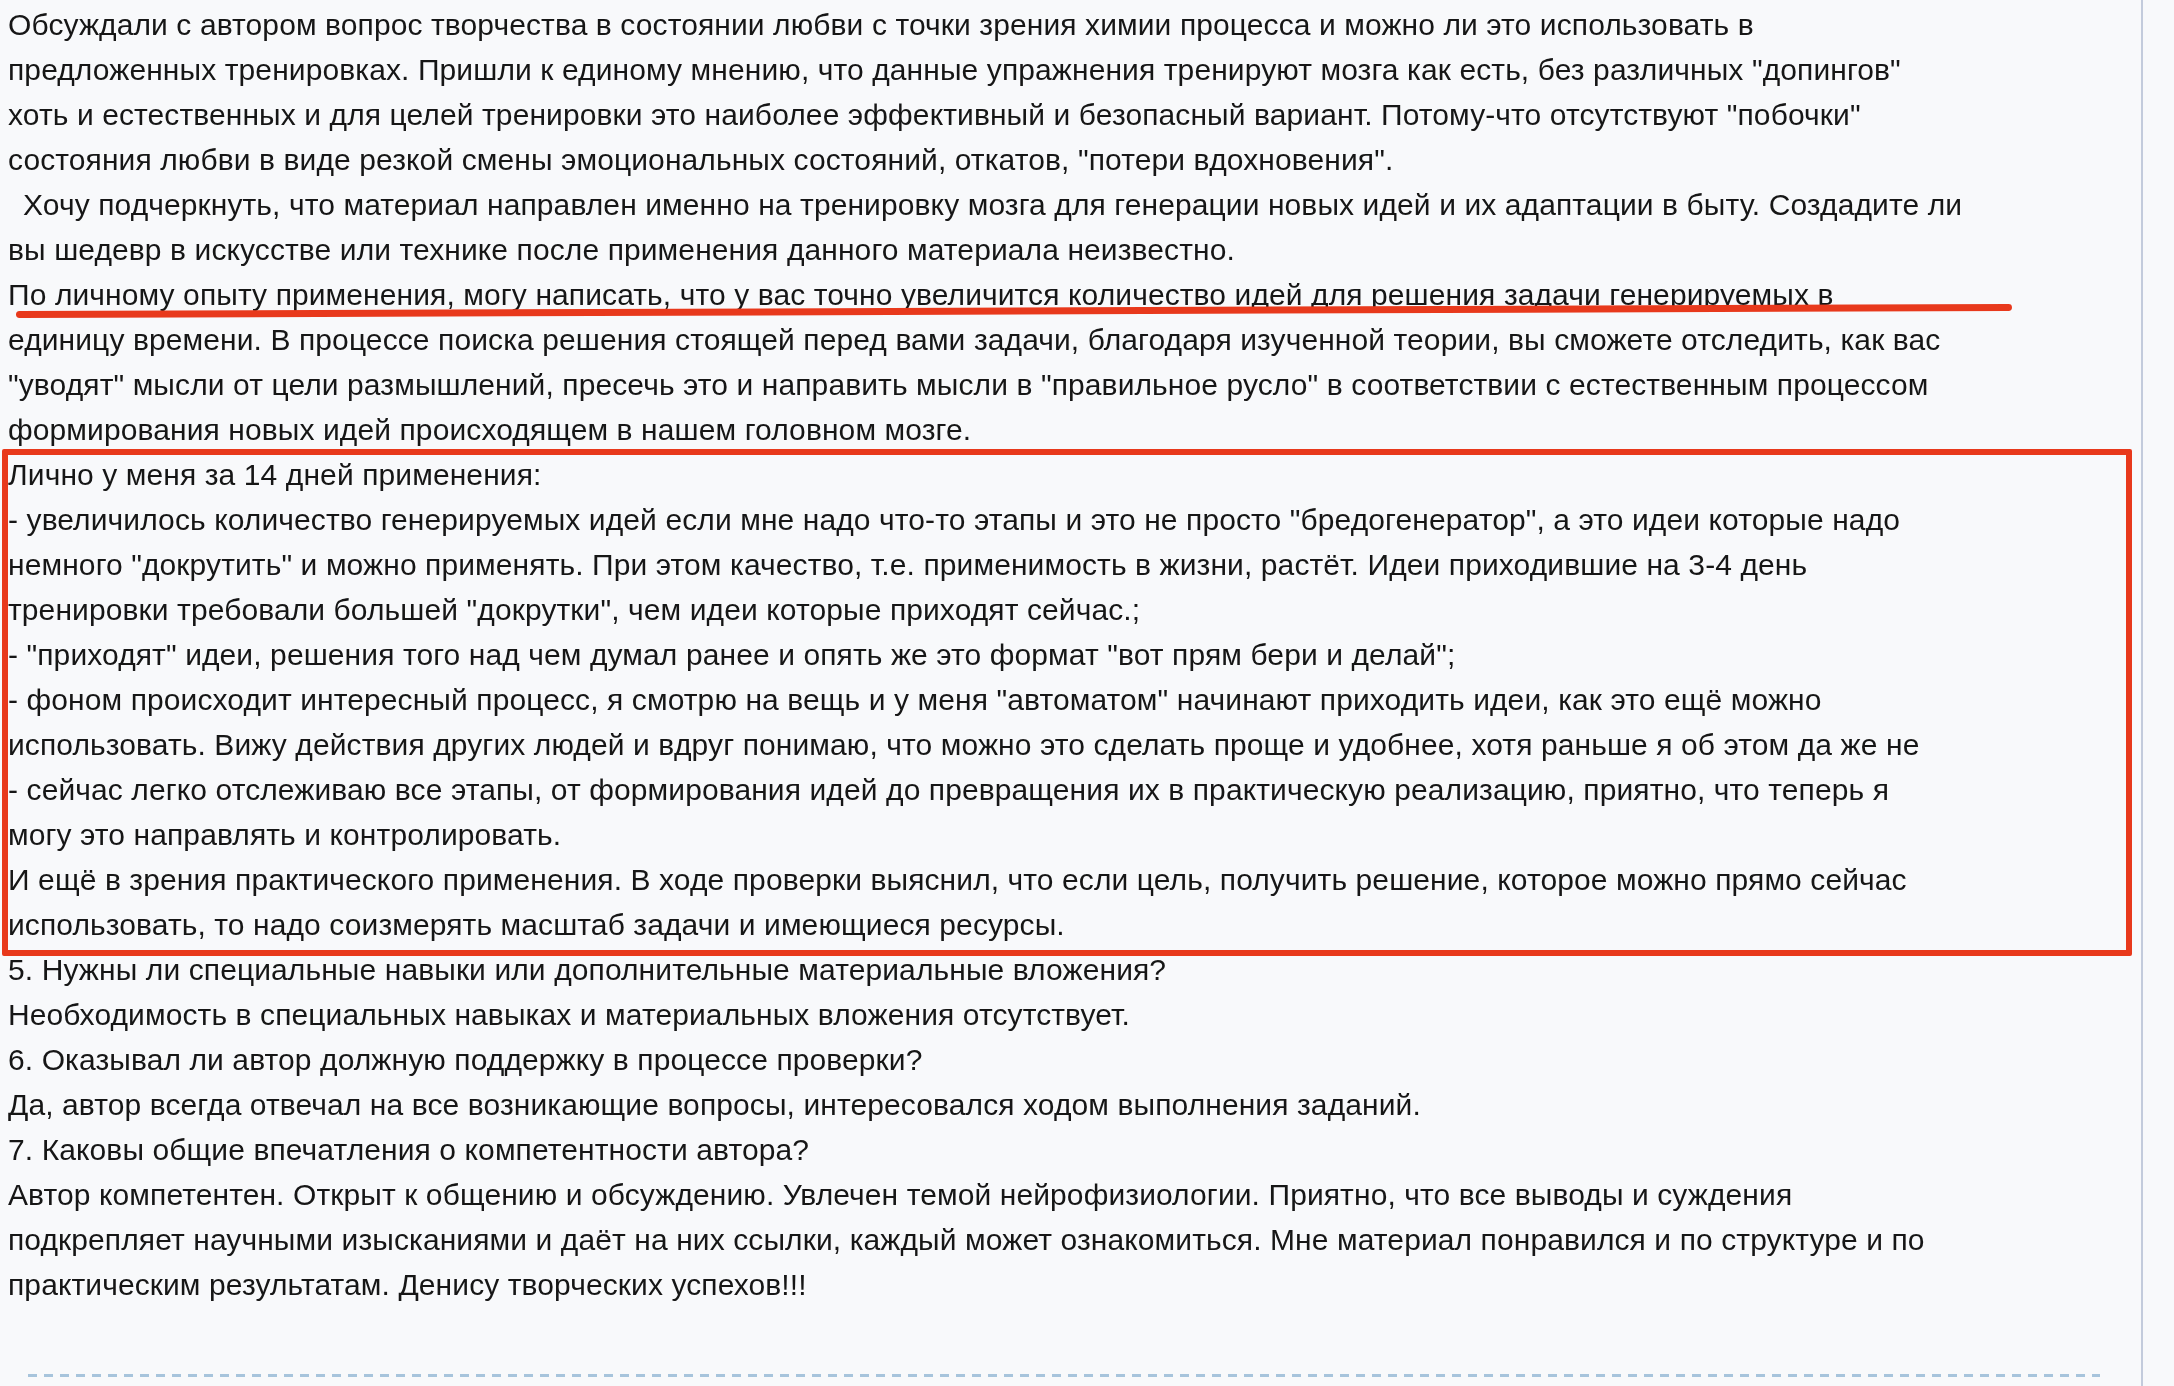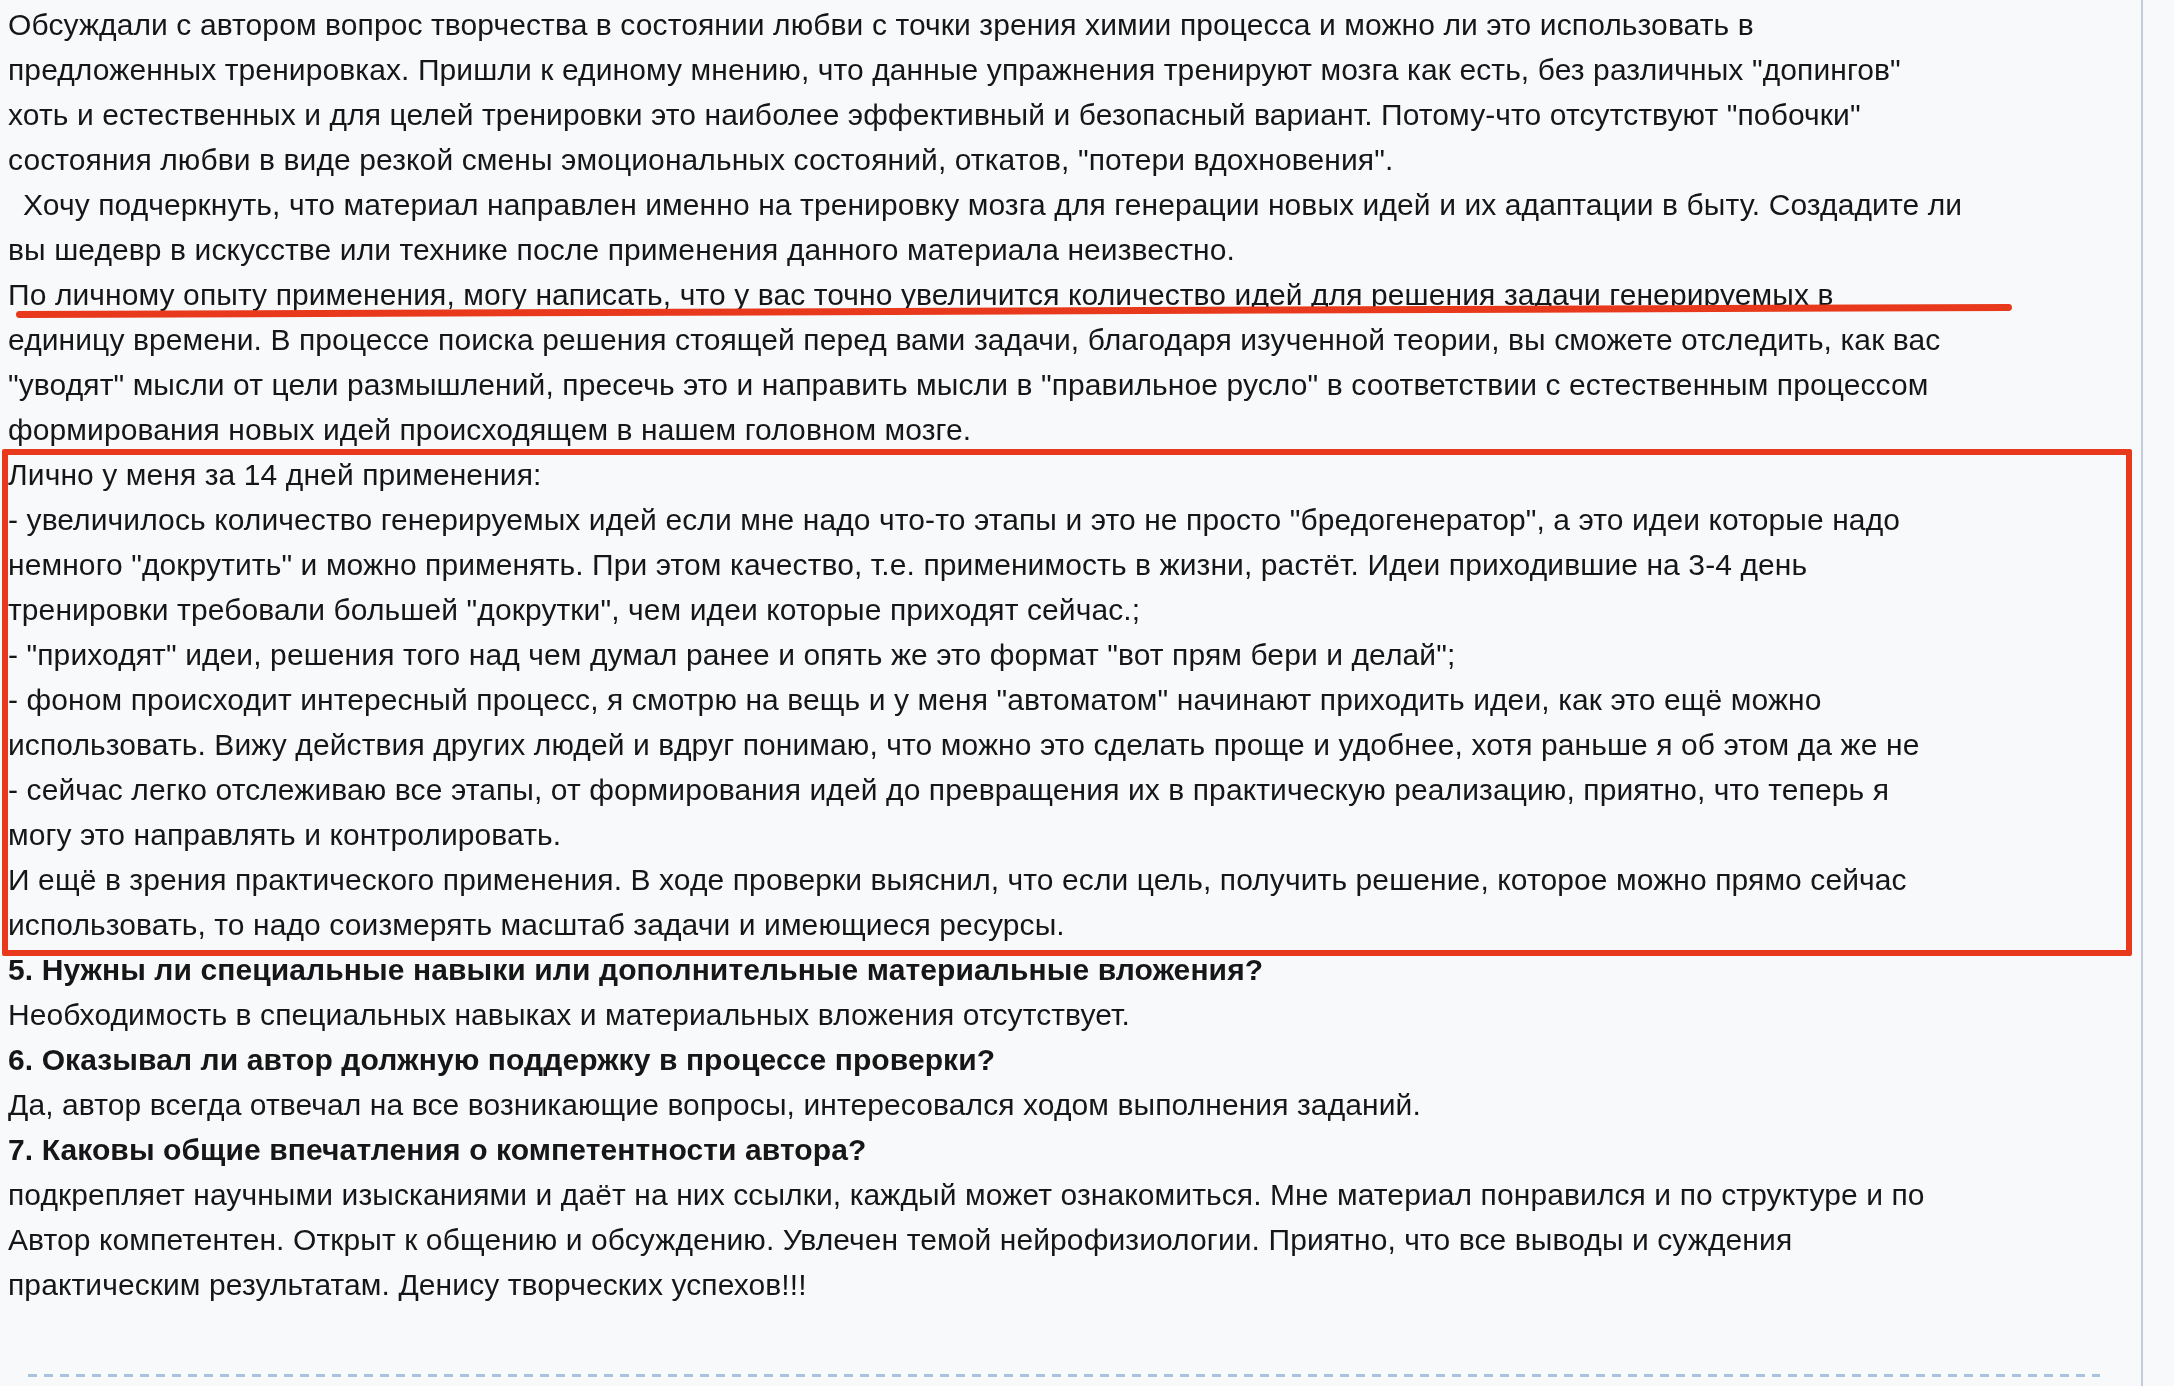--- a/index.html
+++ b/index.html
@@ -12,21 +12,21 @@
     color:#161616;
   }
   .text-block{
     position:absolute;left:0;top:0;width:2141px;height:1386px;
     padding:2px 0 0 8px;box-sizing:border-box;
   }
   .line{
     height:45px;line-height:45px;font-size:30px;white-space:nowrap;
     letter-spacing:0.1px;
   }
-  .line.bold{font-weight:bold;}
+  .line.bold{font-weight:normal;}
   .u-sentence{
     text-decoration-thickness:2.5px;
     text-underline-offset:5px;
     text-decoration-skip-ink:none;
     margin-left:15px;
   }
   
   .red-box{
     position:absolute;left:2px;top:449px;width:2130px;height:507px;
     border:6px solid #e8391c;border-radius:2px;
@@ -74,21 +74,21 @@
   <div class="line">использовать. Вижу действия других людей и вдруг понимаю, что можно это сделать проще и удобнее, хотя раньше я об этом да же не</div>
   <div class="line">- сейчас легко отслеживаю все этапы, от формирования идей до превращения их в практическую реализацию, приятно, что теперь я</div>
   <div class="line">могу это направлять и контролировать.</div>
   <div class="line">И ещё в зрения практического применения. В ходе проверки выяснил, что если цель, получить решение, которое можно прямо сейчас</div>
   <div class="line">использовать, то надо соизмерять масштаб задачи и имеющиеся ресурсы.</div>
   <div class="line bold">5. Нужны ли специальные навыки или дополнительные материальные вложения?</div>
   <div class="line">Необходимость в специальных навыках и материальных вложения отсутствует.</div>
   <div class="line bold">6. Оказывал ли автор должную поддержку в процессе проверки?</div>
   <div class="line">Да, автор всегда отвечал на все возникающие вопросы, интересовался ходом выполнения заданий.</div>
   <div class="line bold">7. Каковы общие впечатления о компетентности автора?</div>
+  <div class="line">Автор компетентен. Открыт к общению и обсуждению. Увлечен темой нейрофизиологии. Приятно, что все выводы и суждения</div>
   <div class="line">подкрепляет научными изысканиями и даёт на них ссылки, каждый может ознакомиться. Мне материал понравился и по структуре и по</div>
-  <div class="line">Автор компетентен. Открыт к общению и обсуждению. Увлечен темой нейрофизиологии. Приятно, что все выводы и суждения</div>
   <div class="line">практическим результатам. Денису творческих успехов!!!</div>
 </div>
 
 <div class="red-underline"></div>
 <div class="red-box"></div>
 <div class="right-border"></div>
 <div class="bottom-divider"></div>
 
 </body></html>

